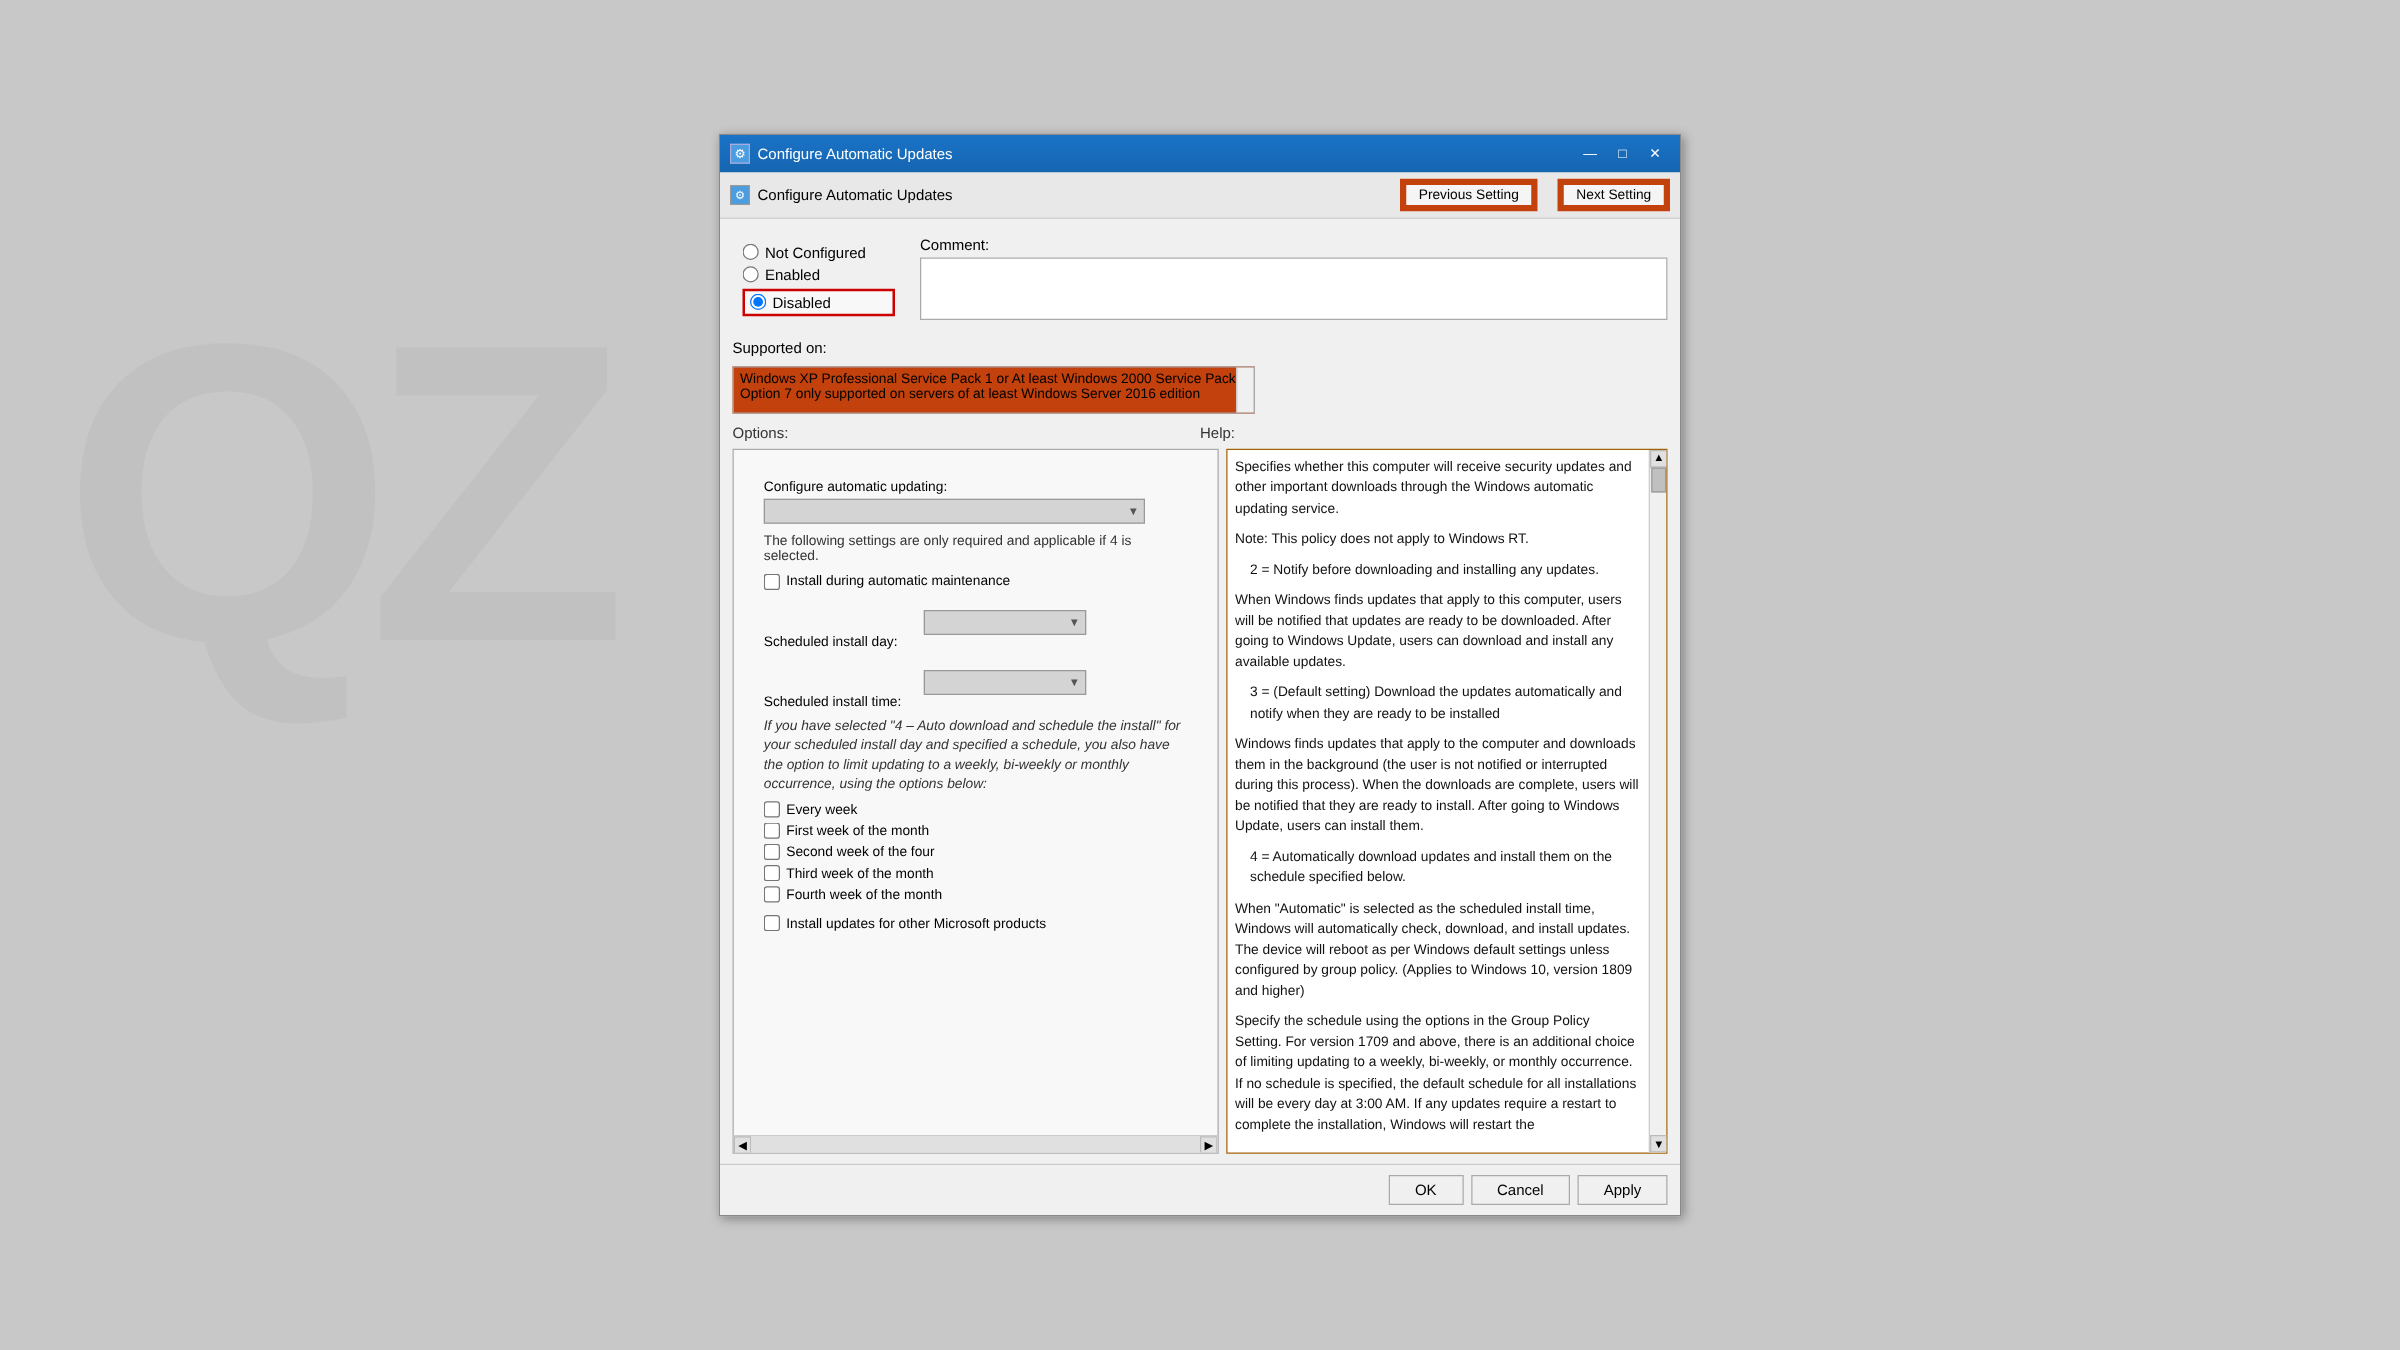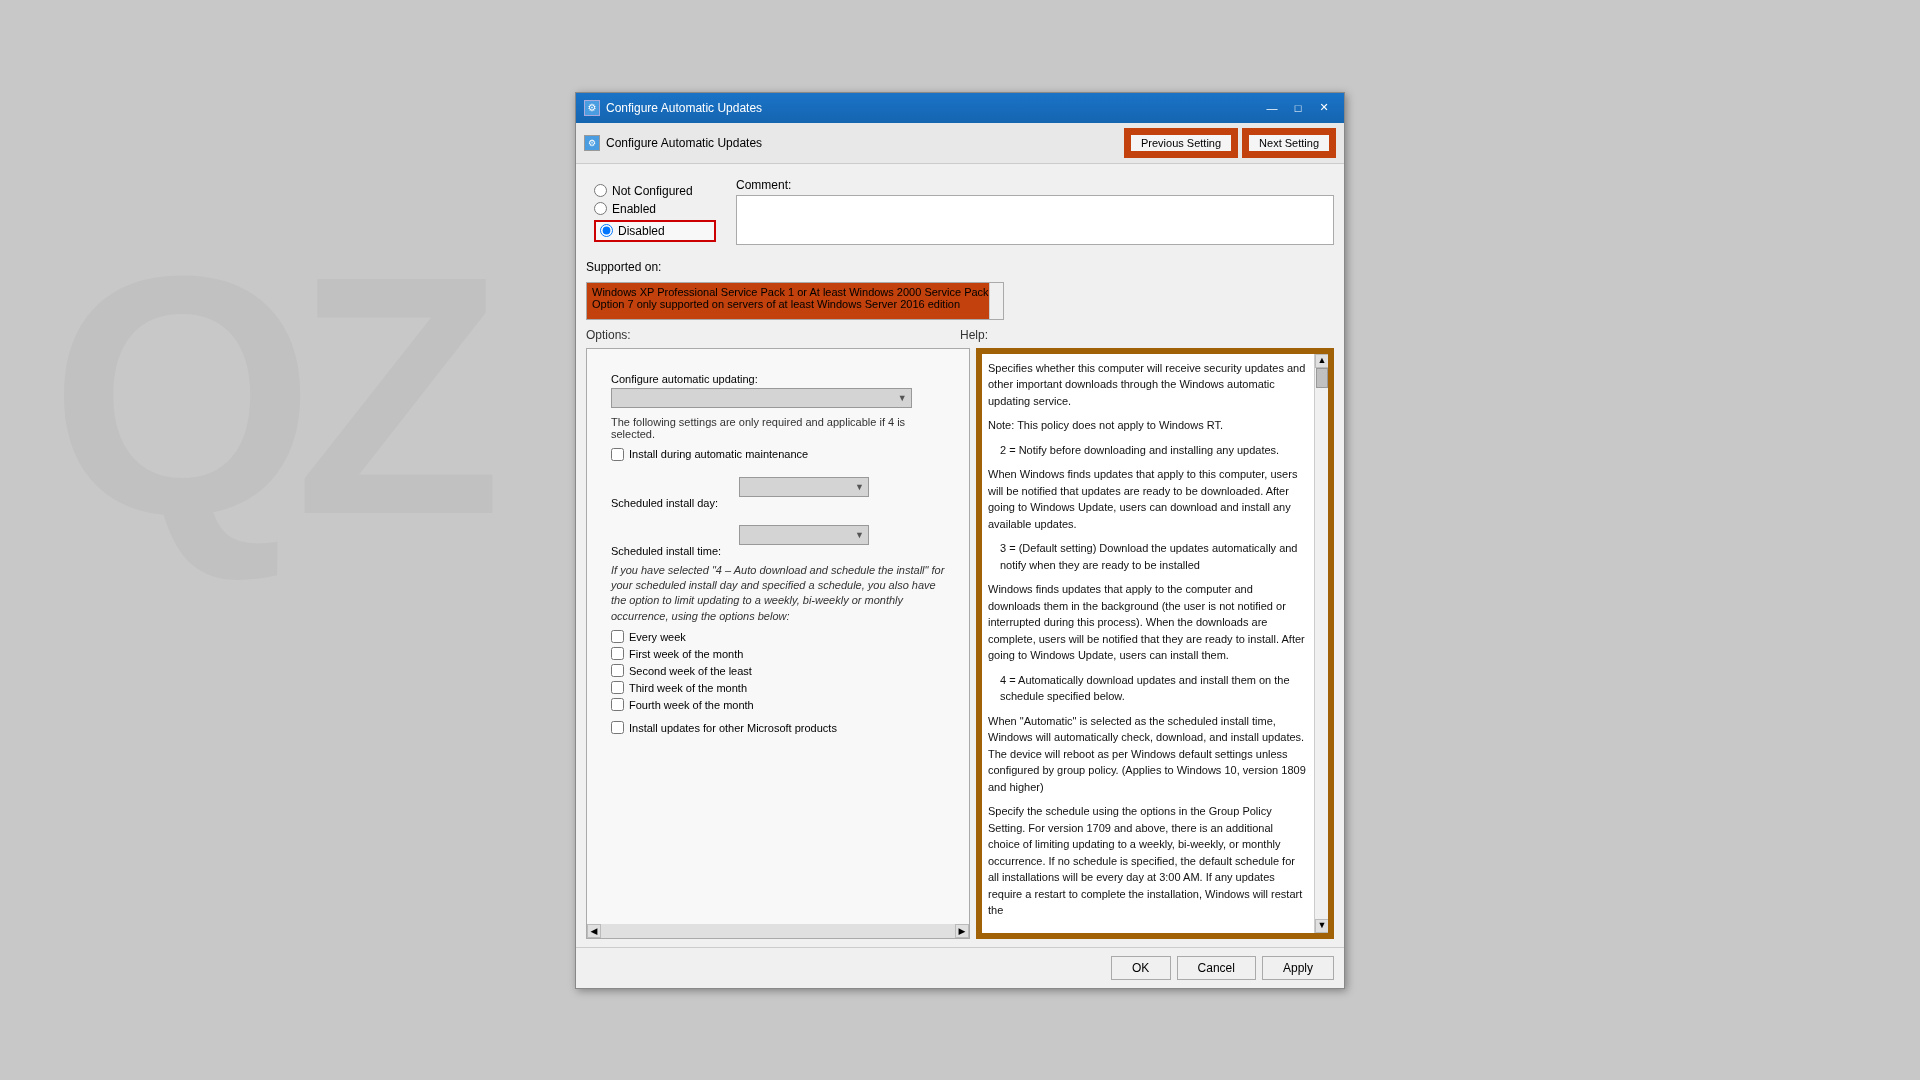--- a/index.html
+++ b/index.html
@@ -107,24 +107,25 @@
       font-size: 12px;
       color: #000;
     }
     .sub-header-buttons {
       display: flex;
       gap: 4px;
     }
     .nav-btn {
       padding: 2px 10px;
       background: #f5f5f5;
-      border: 7px solid #c2410c;
+      border: 5px solid #c2410c;
       font-size: 11px;
       cursor: pointer;
       color: #000;
+      margin-left: 12px;
     }
     
     .main-content {
       padding: 8px 10px;
     }
     .state-column {
       display: flex;
       flex-direction: column;
       gap: 4px;
       padding: 6px 10px 6px 8px;
@@ -211,21 +212,21 @@
       flex: 1;
       border: 1px solid #aaa;
       background: #f8f8f8;
       padding: 24px;
       min-height: 380px;
       position: relative;
       overflow: hidden;
     }
     .help-panel {
       flex: 1;
-      border: 6px solid #a16207;
+      border: 1px solid #a16207;
       background: #fff;
       padding: 6px;
       min-height: 380px;
       font-size: 11px;
       line-height: 1.5;
       overflow: hidden;
       position: relative;
     }
     .section-headers {
       display: flex;
@@ -486,21 +487,21 @@
         <div class="checkbox-item">
           <input type="checkbox" id="every-week" style="">
           <label for="every-week">Every week</label>
         </div>
         <div class="checkbox-item">
           <input type="checkbox" id="first-week" style="">
           <label for="first-week">First week of the month</label>
         </div>
         <div class="checkbox-item">
           <input type="checkbox" id="second-week" style="">
-          <label for="second-week">Second week of the least</label>
+          <label for="second-week">Second week of the four</label>
         </div>
         <div class="checkbox-item">
           <input type="checkbox" id="third-week" style="">
           <label for="third-week">Third week of the month</label>
         </div>
         <div class="checkbox-item">
           <input type="checkbox" id="fourth-week" style="">
           <label for="fourth-week">Fourth week of the month</label>
         </div>
         <div style="margin-top: 10px;" class="checkbox-item">

